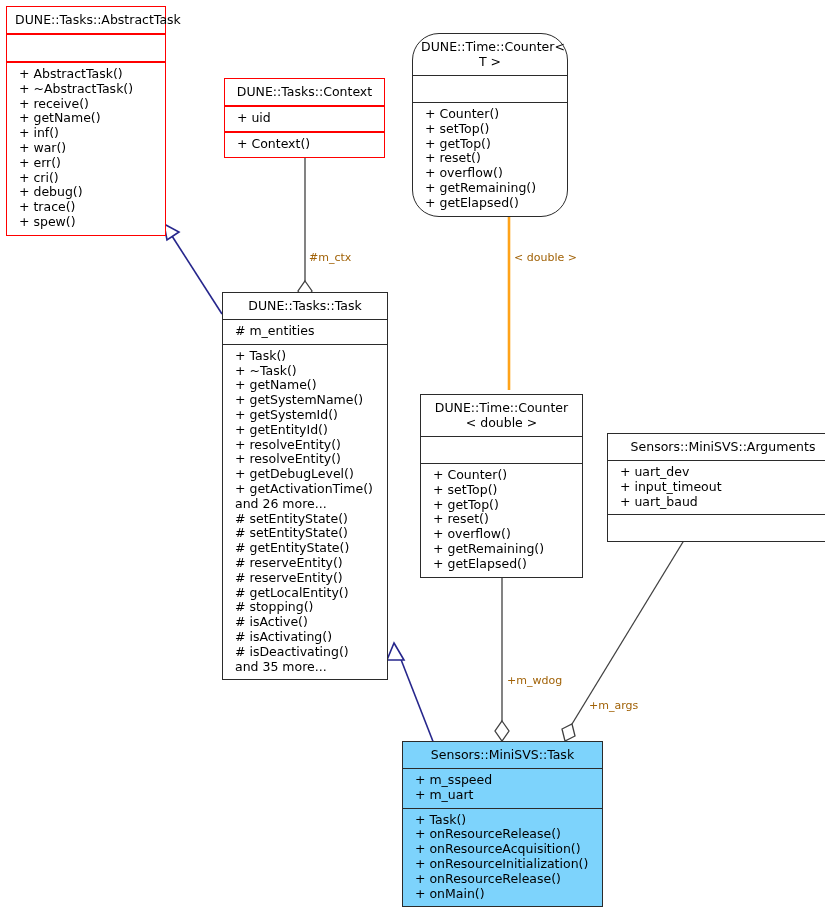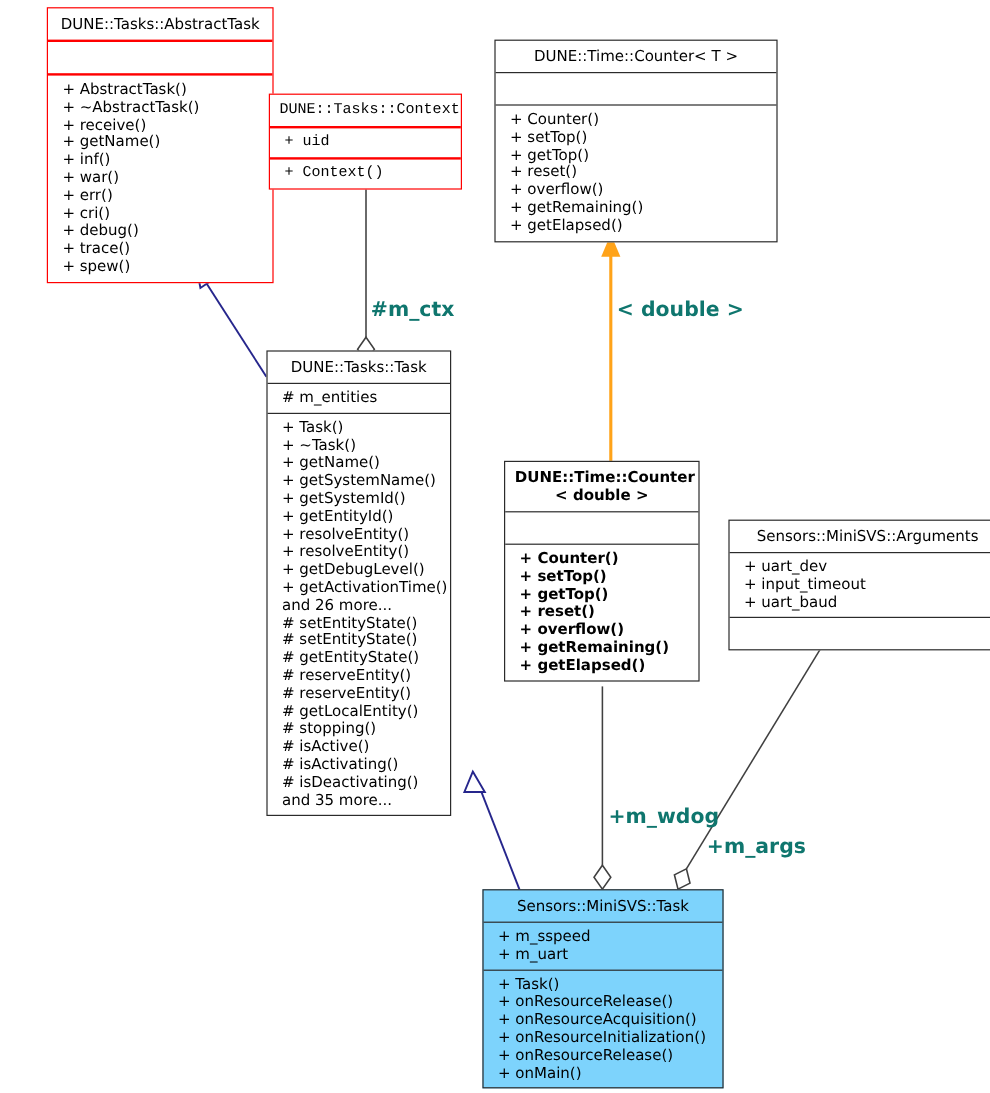--- a/index.html
+++ b/index.html
@@ -70,26 +70,25 @@
   }
   .member {
     font-size: 12.5px;
     line-height: 14.8px;
     color: #000000;
     padding: 0 6px 0 12px;
     white-space: nowrap;
   }
   .edge-label {
     position: absolute;
-    font-size: 17px;
+    font-size: 11px;
     line-height: 14px;
-    color: #0f766e;
+    color: #a16207;
     white-space: nowrap;
     z-index: 3;
-    font-weight: bold;
   }
 </style>
 </head>
 <body>
 
 <div id="canvas">
 
   <svg id="edges" viewBox="0 0 825 911" width="825" height="911">
 
     <g>
@@ -116,69 +115,69 @@
       <line x1="502" y1="572" x2="502" y2="721" stroke="#404040" stroke-width="1.3"></line>
       <polygon points="502,721 509,731 502,741 495,731" fill="#ffffff" stroke="#404040" stroke-width="1.3"></polygon>
     </g>
 
     <g>
       <line x1="686" y1="537" x2="572" y2="724" stroke="#404040" stroke-width="1.3"></line>
       <polygon points="572,724 575,736 565,741 562,729" fill="#ffffff" stroke="#404040" stroke-width="1.3"></polygon>
     </g>
   </svg>
 
-  <div class="node red" style="left:6px; top:6px; width:189px;margin-left:33px;">
+  <div class="node red" style="left:6px; top:6px; width:160px;">
     <div class="node-title">DUNE::Tasks::AbstractTask</div>
     <div class="sep"></div>
     <div class="compartment empty"></div>
     <div class="sep"></div>
     <div class="compartment">
       <div class="member">+ AbstractTask()</div>
       <div class="member">+ ~AbstractTask()</div>
       <div class="member">+ receive()</div>
       <div class="member">+ getName()</div>
       <div class="member">+ inf()</div>
       <div class="member">+ war()</div>
       <div class="member">+ err()</div>
       <div class="member">+ cri()</div>
       <div class="member">+ debug()</div>
       <div class="member">+ trace()</div>
       <div class="member">+ spew()</div>
     </div>
   </div>
 
-  <div class="node red" style="left:224px; top:78px; width:161px;font-family:Liberation Mono, monospace;">
+  <div class="node red" style="left:224px; top:78px; width:161px;">
     <div class="node-title">DUNE::Tasks::Context</div>
     <div class="sep"></div>
     <div class="compartment">
       <div class="member">+ uid</div>
     </div>
     <div class="sep"></div>
     <div class="compartment">
       <div class="member">+ Context()</div>
     </div>
   </div>
 
-  <div class="node" style="left:412px; top:33px; width:236px;">
+  <div class="node" style="left:412px; top:33px; width:156px;border-radius:27px;">
     <div class="node-title">DUNE::Time::Counter&lt; T &gt;</div>
     <div class="sep"></div>
     <div class="compartment empty"></div>
     <div class="sep"></div>
     <div class="compartment">
       <div class="member">+ Counter()</div>
       <div class="member">+ setTop()</div>
       <div class="member">+ getTop()</div>
       <div class="member">+ reset()</div>
       <div class="member">+ overflow()</div>
       <div class="member">+ getRemaining()</div>
       <div class="member">+ getElapsed()</div>
     </div>
   </div>
 
-  <div class="node" style="left:222px; top:292px; width:154px;">
+  <div class="node" style="left:222px; top:292px; width:166px;">
     <div class="node-title">DUNE::Tasks::Task</div>
     <div class="sep"></div>
     <div class="compartment">
       <div class="member"># m_entities</div>
     </div>
     <div class="sep"></div>
     <div class="compartment">
       <div class="member">+ Task()</div>
       <div class="member">+ ~Task()</div>
       <div class="member">+ getName()</div>
@@ -197,21 +196,21 @@
       <div class="member"># reserveEntity()</div>
       <div class="member"># getLocalEntity()</div>
       <div class="member"># stopping()</div>
       <div class="member"># isActive()</div>
       <div class="member"># isActivating()</div>
       <div class="member"># isDeactivating()</div>
       <div class="member">and 35 more...</div>
     </div>
   </div>
 
-  <div class="node" style="left:420px; top:384px; width:163px;font-weight:bold;">
+  <div class="node" style="left:420px; top:394px; width:163px;">
     <div class="node-title">DUNE::Time::Counter
 &lt; double &gt;</div>
     <div class="sep"></div>
     <div class="compartment empty"></div>
     <div class="sep"></div>
     <div class="compartment">
       <div class="member">+ Counter()</div>
       <div class="member">+ setTop()</div>
       <div class="member">+ getTop()</div>
       <div class="member">+ reset()</div>

